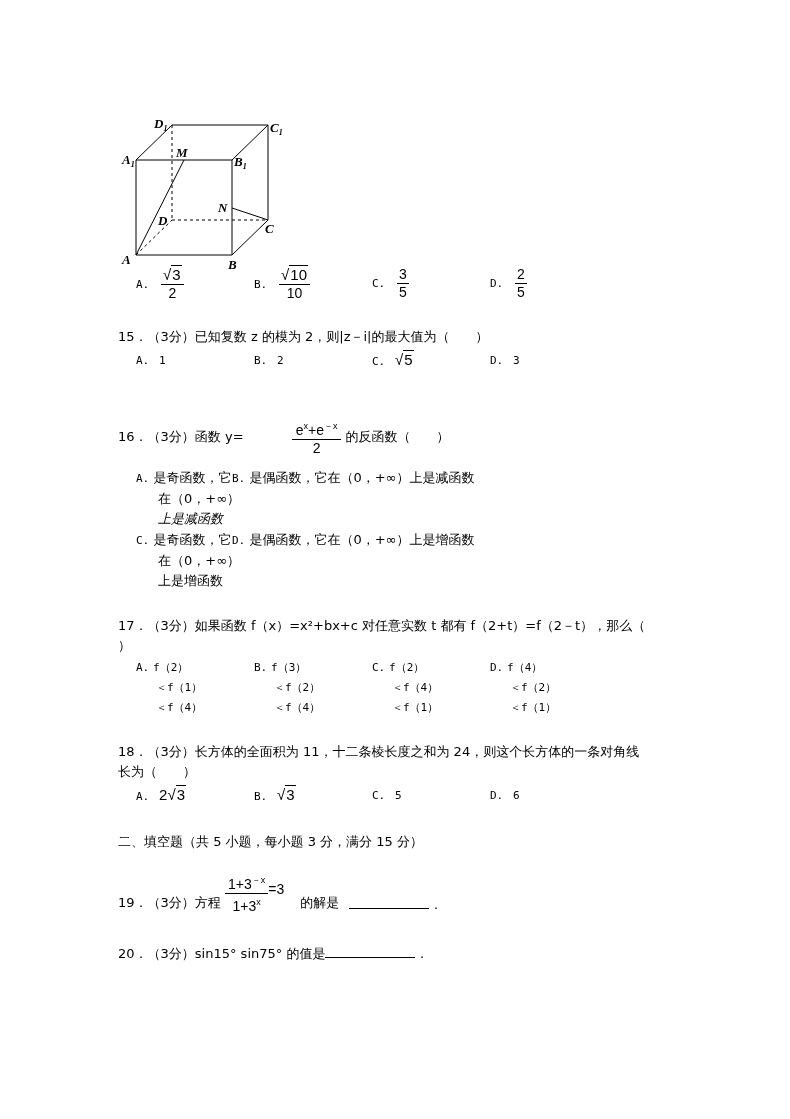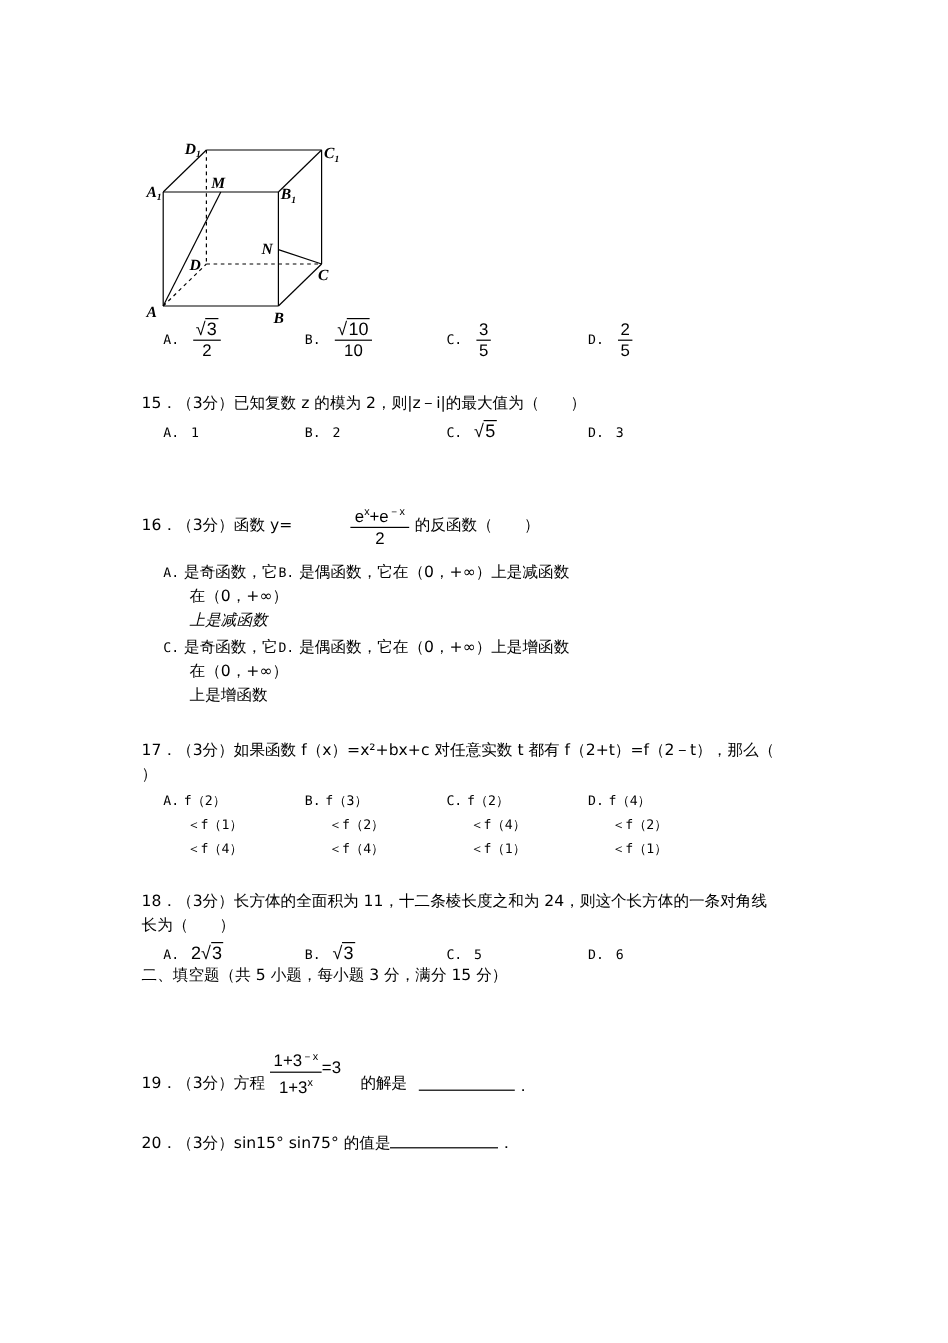--- a/index.html
+++ b/index.html
@@ -168,21 +168,21 @@
 </div>
 <div class="abs opt" style="left:372px; top:785px;">
   <span class="mono">C.</span>
   <span class="mono" style="margin-left:6px;">5</span>
 </div>
 <div class="abs opt" style="left:490px; top:785px;">
   <span class="mono">D.</span>
   <span class="mono" style="margin-left:6px;">6</span>
 </div>
 
-<div class="abs q" style="left:118px; top:804px;">二、填空题（共 5 小题，每小题 3 分，满分 15 分）</div>
+<div class="abs q" style="left:118px; top:832px;">二、填空题（共 5 小题，每小题 3 分，满分 15 分）</div>
 
 <div class="abs q" style="left:118px; top:872px; line-height:normal;">
   <span style="display:inline-block; vertical-align:bottom; padding-bottom:2px;">19．（3分）方程</span>
   <span style="display:inline-flex; align-items:center; vertical-align:bottom;">
     <span class="frac" style="font-size:14px;">
       <span class="num" style="padding:0 3px;"><span>1+3</span><sup>－x</sup></span>
       <span class="den"><span>1+3</span><sup>x</sup></span>
     </span>
     <span style="font-family:'Liberation Sans',sans-serif; font-size:14px; margin-top:-8px;">=3</span>
   </span>

